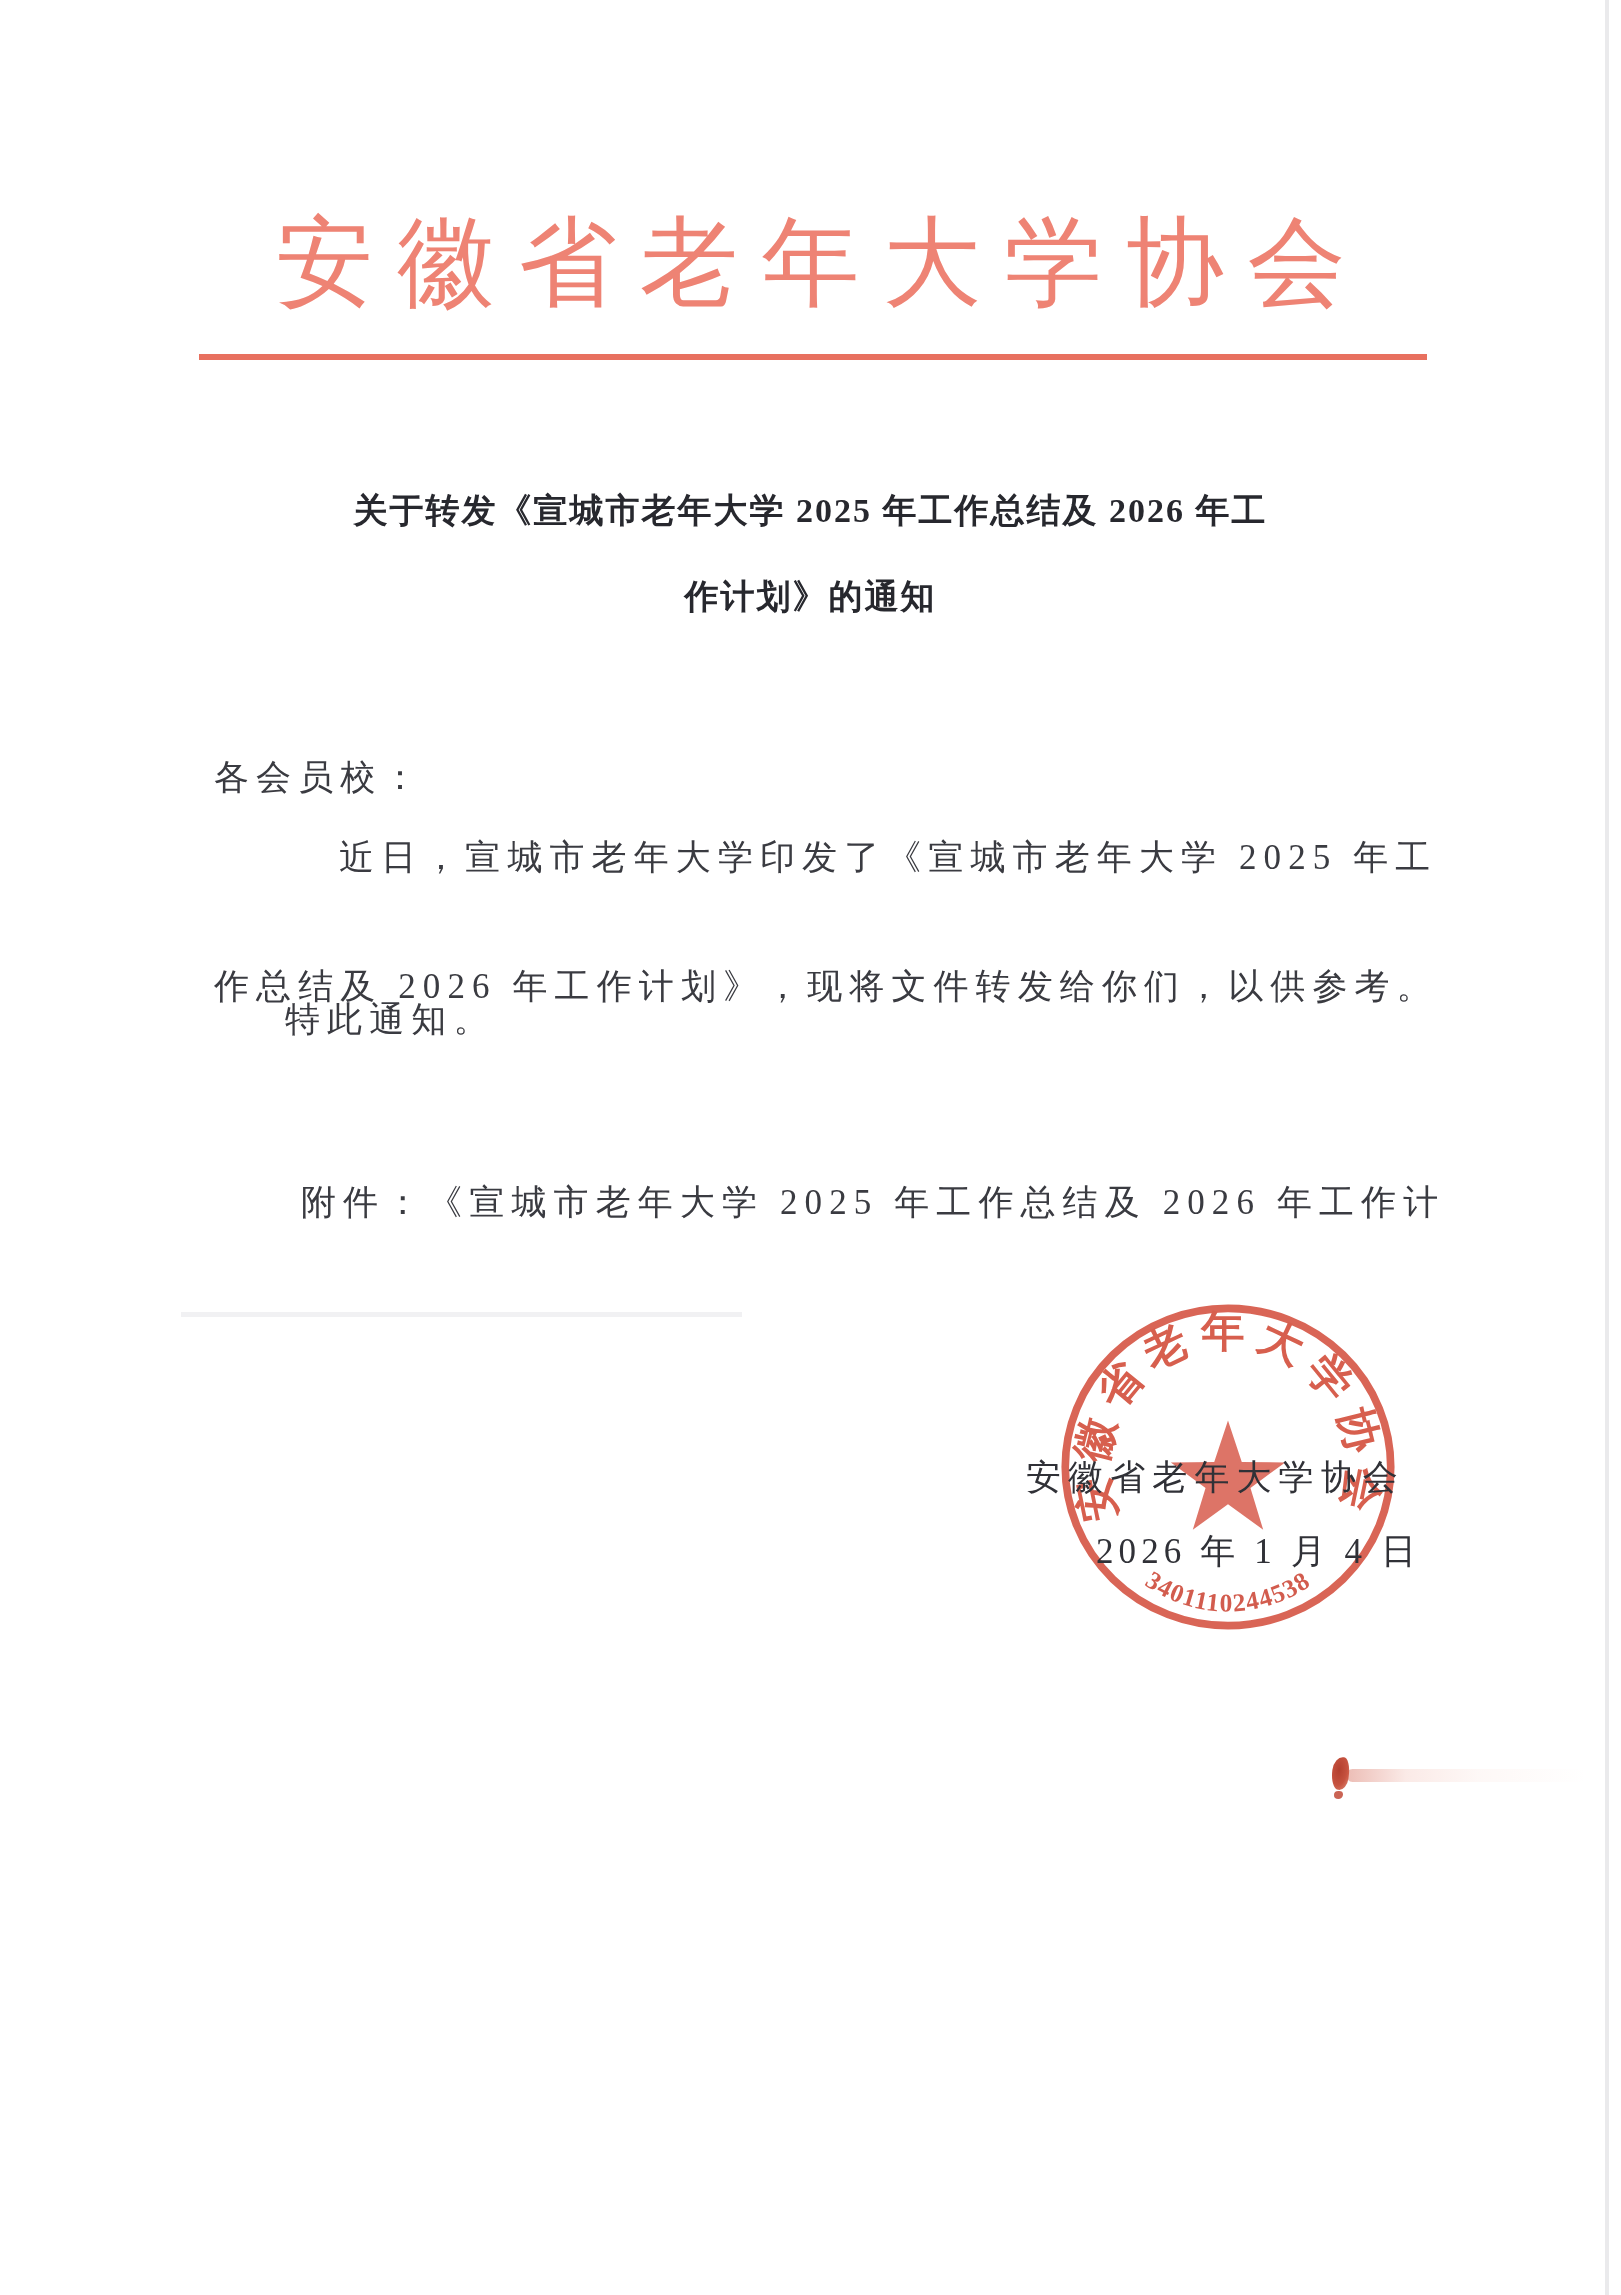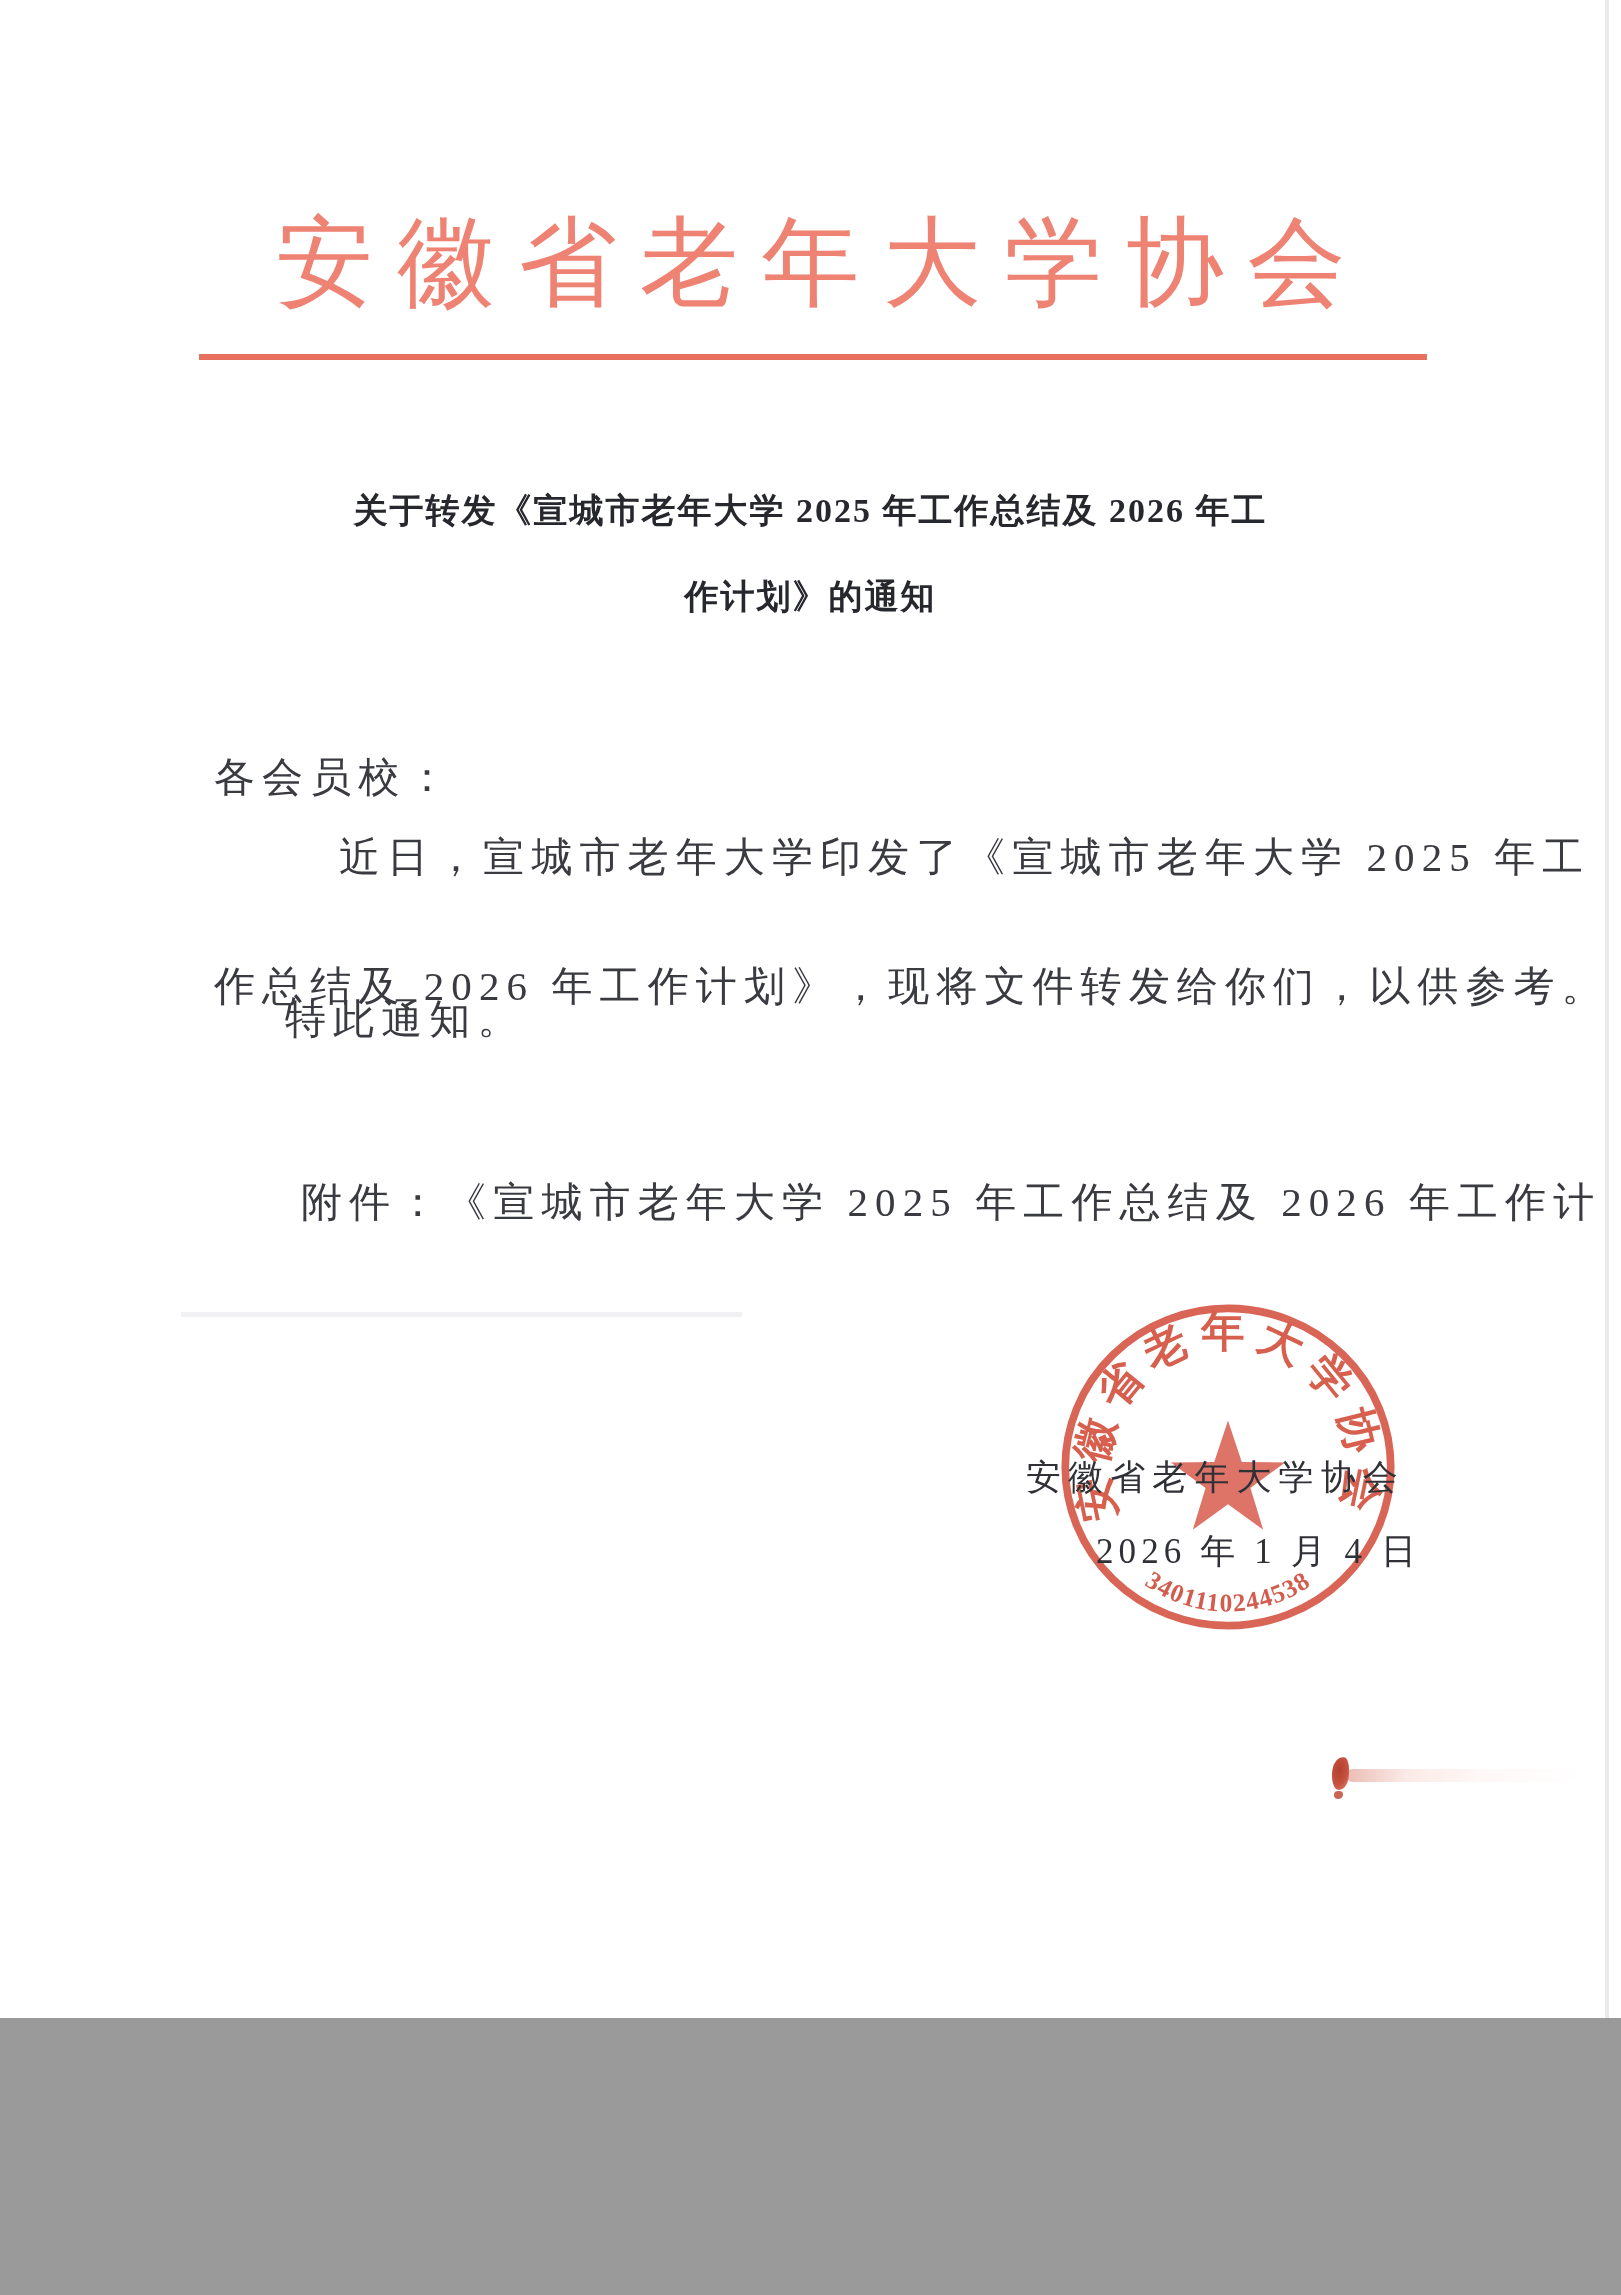--- a/index.html
+++ b/index.html
@@ -1,18 +1,18 @@
 <!DOCTYPE html>
 <html style="font-size:8.2px"><head>
 <meta charset="utf-8">
 <style>
   html,body{margin:0;padding:0;background:#9a9a9a;}
   .page{
     position:relative;
-    width:1621px;height:2018px;
+    width:1621px;height:2295px;
     background:#ffffff;
     overflow:hidden;
     font-family:"Liberation Serif","DejaVu Serif",serif;
   }
   .abs{position:absolute;}
   
   .org-name{
     top:208px;left:0;width:1621px;
     text-align:center;
     font-size:98px;line-height:110px;
@@ -29,21 +29,21 @@
   .doc-title{
     left:0;width:1621px;text-align:center;
     font-size:34px;line-height:56px;
     font-weight:700;color:#27282e;
     letter-spacing:2px;white-space:nowrap;
   }
   .doc-title.l1{top:483px;}
   .doc-title.l2{top:569px;}
   
   .body-line{
-    font-size:41px;line-height:37px;
+    font-size:35px;line-height:37px;
     color:#3a3b41;letter-spacing:7.1px;white-space:nowrap;
   }
   .salutation{top:759px;left:214px;}
   .p1l1{top:839px;left:292px;margin-left:47px;}
   .p1l2{top:920px;left:214px;margin-top:48px;}
   .closing{top:1001px;left:285px;}
   .att1{top:1184px;left:285px;margin-left:16px;}
   .att2{top:1265px;left:214px;}
   
   .seal{top:1296px;left:1052px;width:352px;height:341px;}

